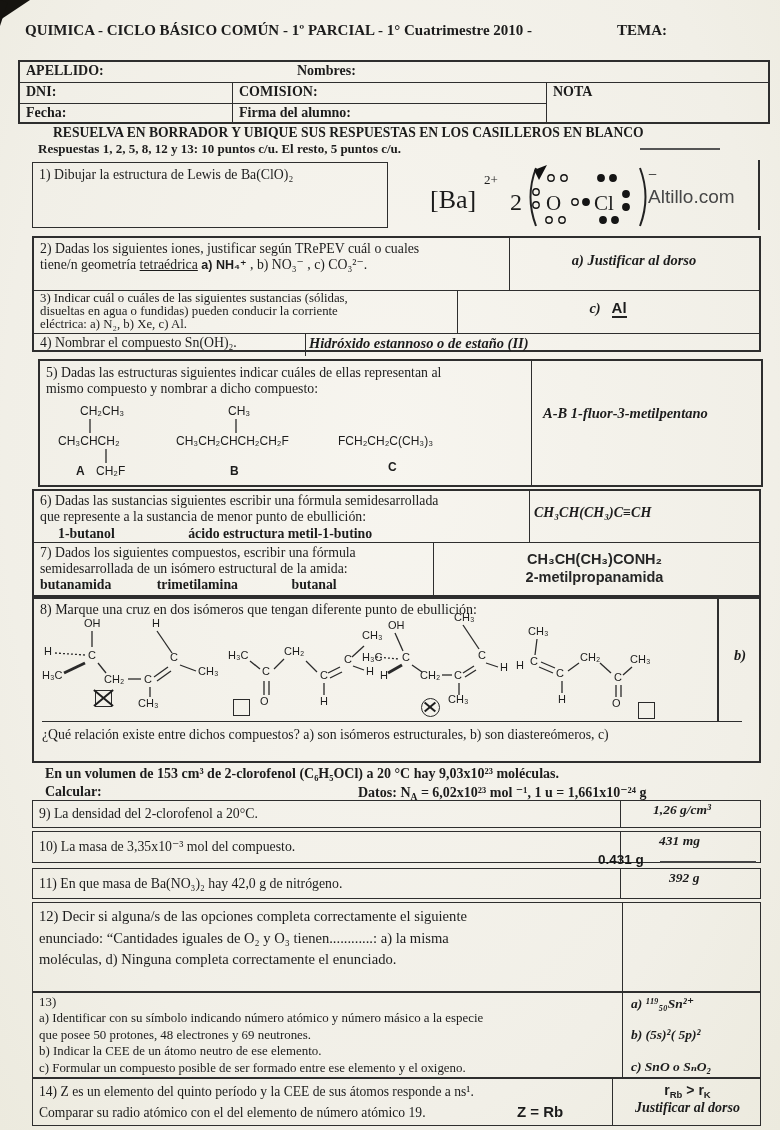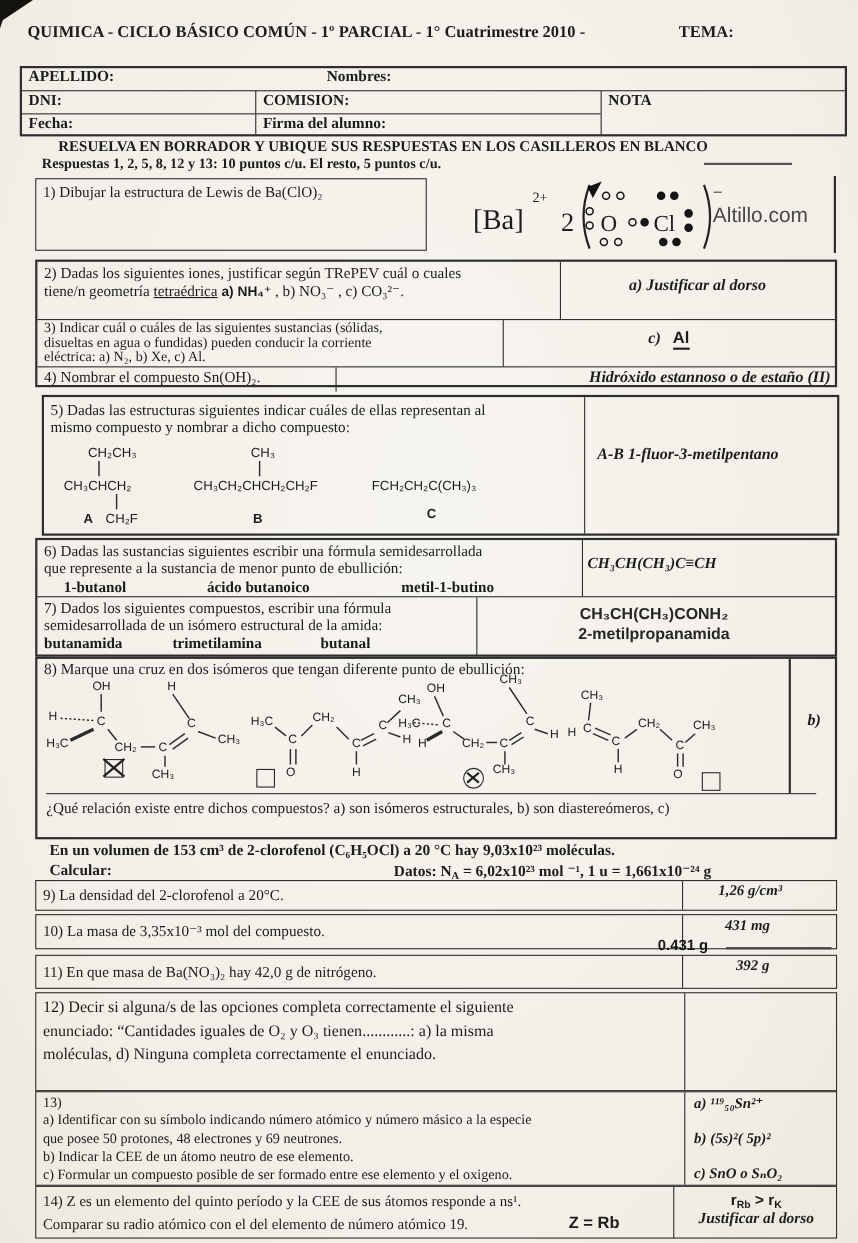--- a/index.html
+++ b/index.html
@@ -120,21 +120,21 @@
         <div>eléctrica: a) N₂,  b) Xe,  c) Al.</div>
       </div>
       <div class="cella" style="width:302px;text-align:center;padding-top:8px;font-size:14.5px;">
         <span class="ans">c)</span>&nbsp;&nbsp;
         <span class="hand" style="font-size:15px;border-bottom:2px solid #222;">Al</span>
       </div>
     </div>
 
     <div class="row-divider" style="position:relative;height:22px;">
       <div class="cellq qtext" style="width:272px;padding-top:1px;">4)   Nombrar el compuesto Sn(OH)₂.</div>
-      <div class="cella ans" style="width:454px;text-align:right;font-size:14.5px;padding-top:1px;">Hidróxido estannoso o de estaño (II)</div>
+      <div class="cella ans" style="width:454px;text-align:left;font-size:14.5px;padding-top:1px;">Hidróxido estannoso o de estaño (II)</div>
     </div>
   </div>
 
   <div class="box" style="left:38px;top:359px;width:725px;height:128px;border-width:2px;">
     <div class="cellq qtext" style="width:492px;padding-top:4px;">
       <div>5) Dadas las estructuras siguientes indicar cuáles de ellas representan al</div>
       <div>mismo compuesto y nombrar a dicho compuesto:</div>
       <svg class="abs" style="left: 10px; top: 40px; width: 480px; height: 80px; overflow: visible;" viewBox="0 0 480 80">
           <line x1="40" y1="18" x2="40" y2="32" stroke="#2a2a2a" stroke-width="1.3"></line>
           <line x1="56" y1="48" x2="56" y2="62" stroke="#2a2a2a" stroke-width="1.3"></line>
@@ -153,22 +153,22 @@
     <div class="cella ans" style="width:228px;font-size:14.5px;padding:44px 4px 0 10px;">A-B 1-fluor-3-metilpentano</div>
   </div>
 
   <div class="box" style="left:32px;top:489px;width:729px;height:108px;border-width:2px;">
     <div style="position:relative;height:51px;">
       <div class="cellq qtext" style="width:496px;padding-top:2px;">
         <div>6) Dadas las sustancias siguientes escribir una fórmula semidesarrollada</div>
         <div>que represente a la sustancia de menor punto de ebullición:</div>
         <div class="b" style="margin-top:1px;">
           <span style="margin-left:18px;">1-butanol</span>
-          <span style="margin-left:70px;">ácido butanoico</span>
-          <span style="margin-left:80px;">metil-1-butino</span>
+          <span style="margin-left:70px;">ácido estructura</span>
+          <span style="">metil-1-butino</span>
         </div>
       </div>
       <div class="cella ans" style="width:233px;font-size:14px;padding:14px 2px 0 8px;">CH₃CH(CH₃)C≡CH</div>
     </div>
     <div class="row-divider" style="position:relative;height:53px;">
       <div class="cellq qtext" style="width:400px;padding-top:2px;">
         <div>7) Dados los siguientes compuestos, escribir una fórmula</div>
         <div>semidesarrollada de un isómero estructural de la amida:</div>
         <div class="b">
           <span>butanamida</span>

